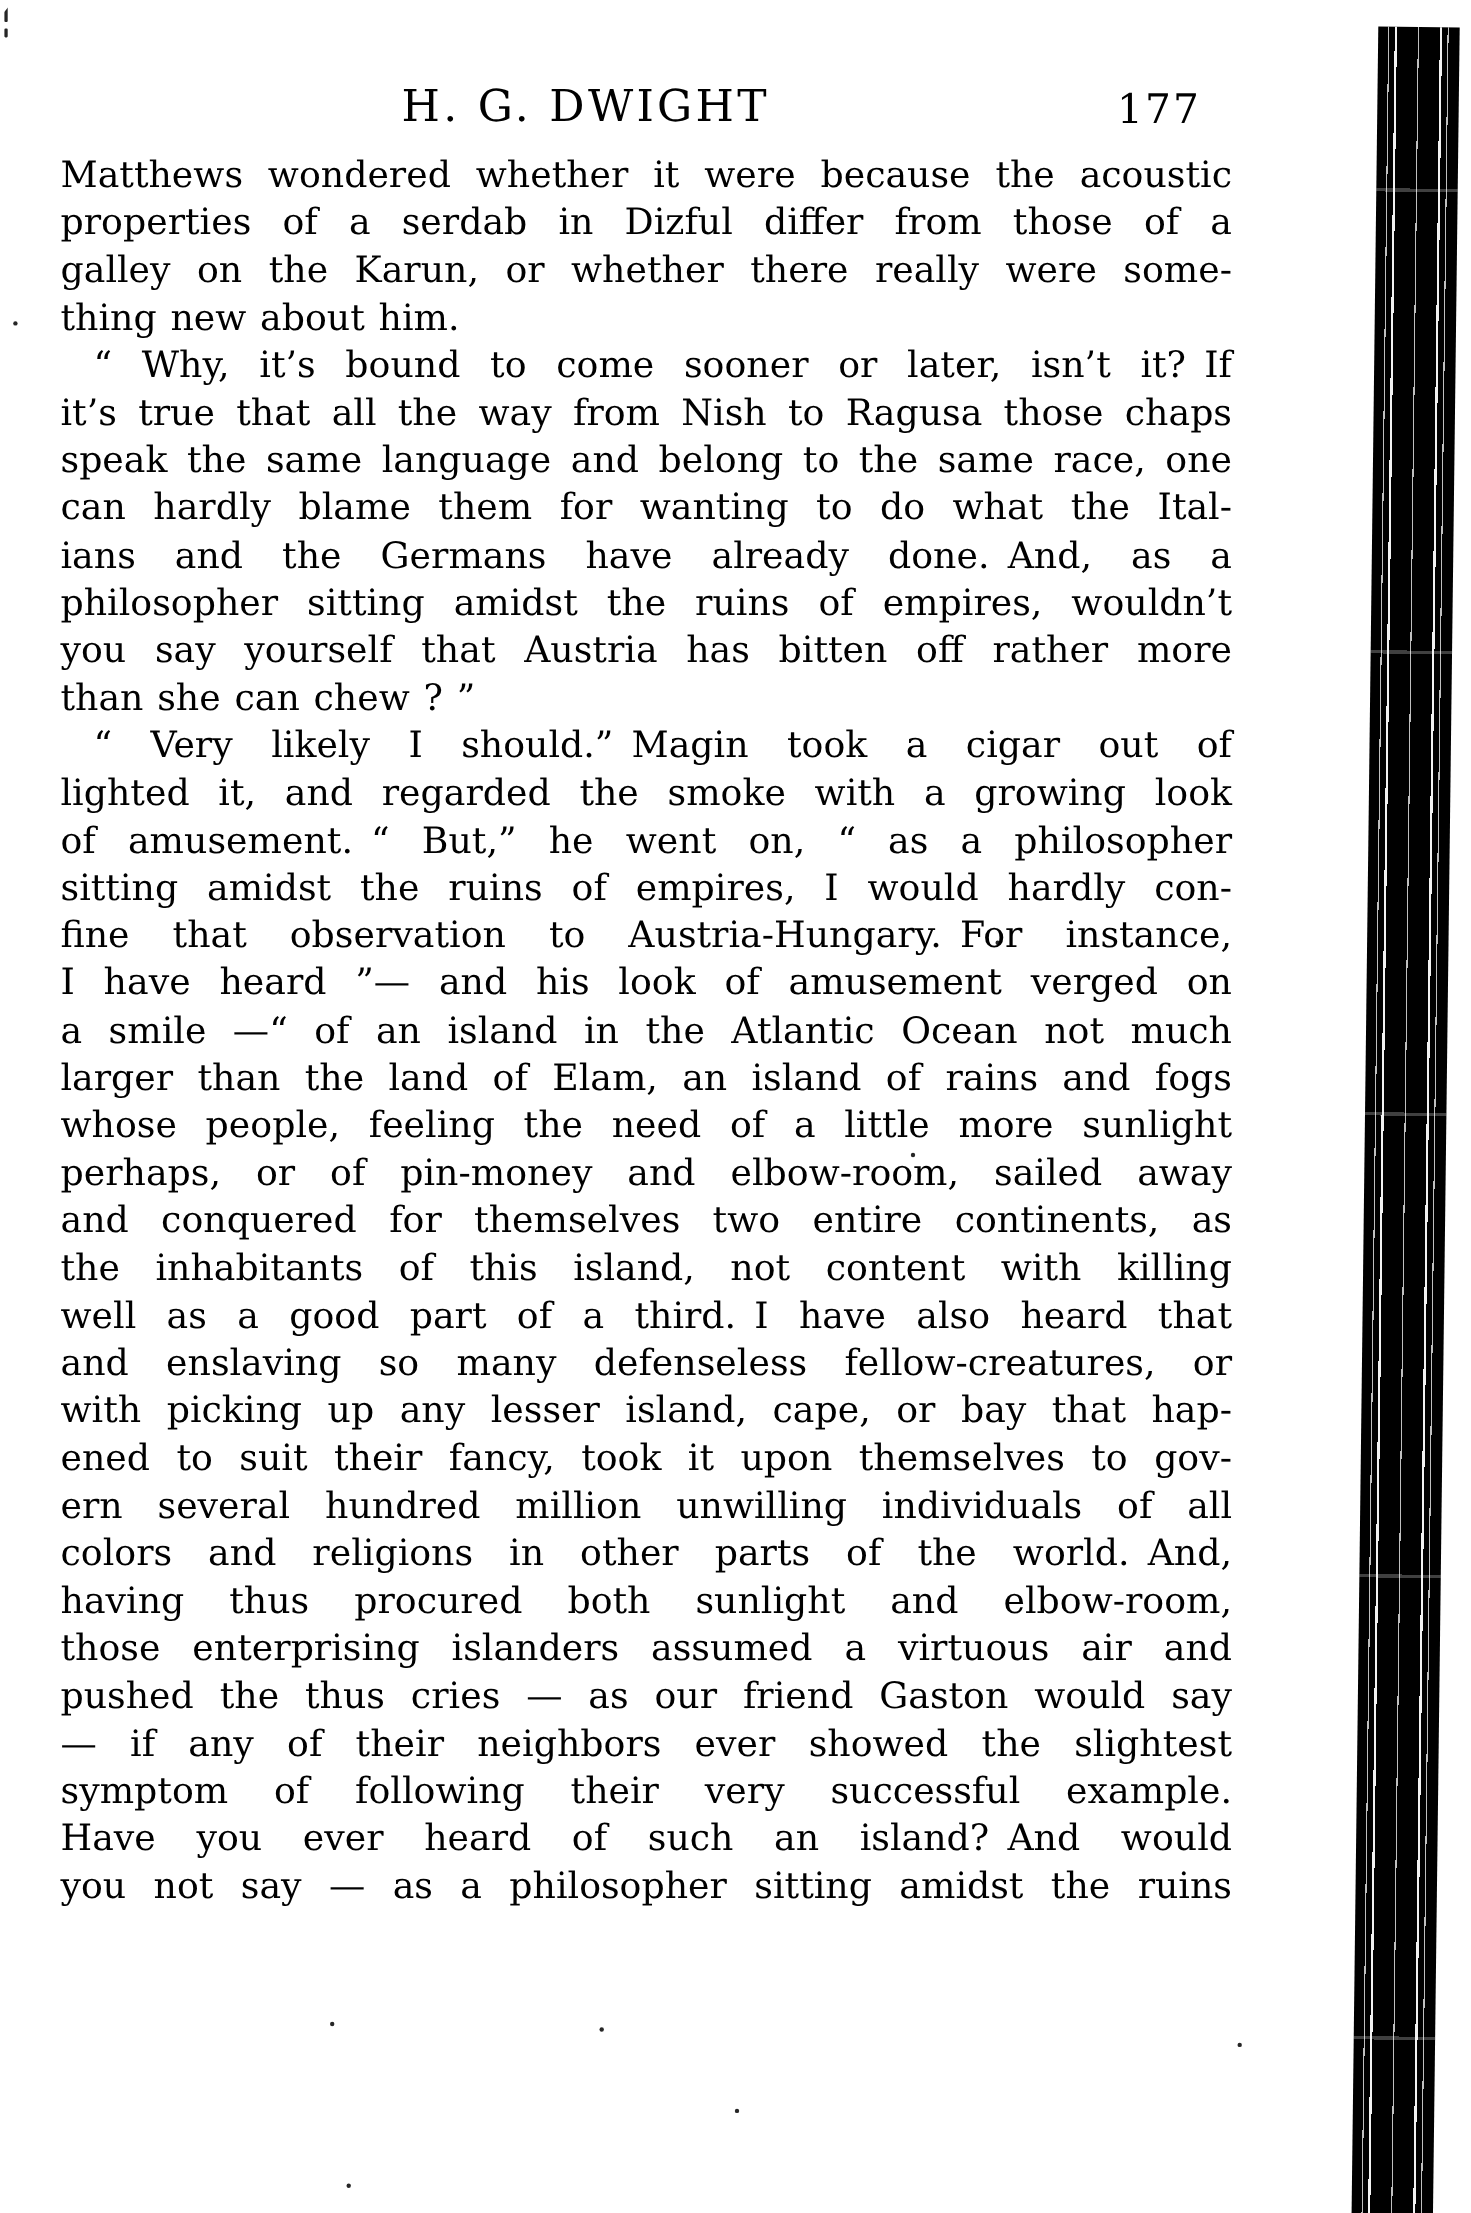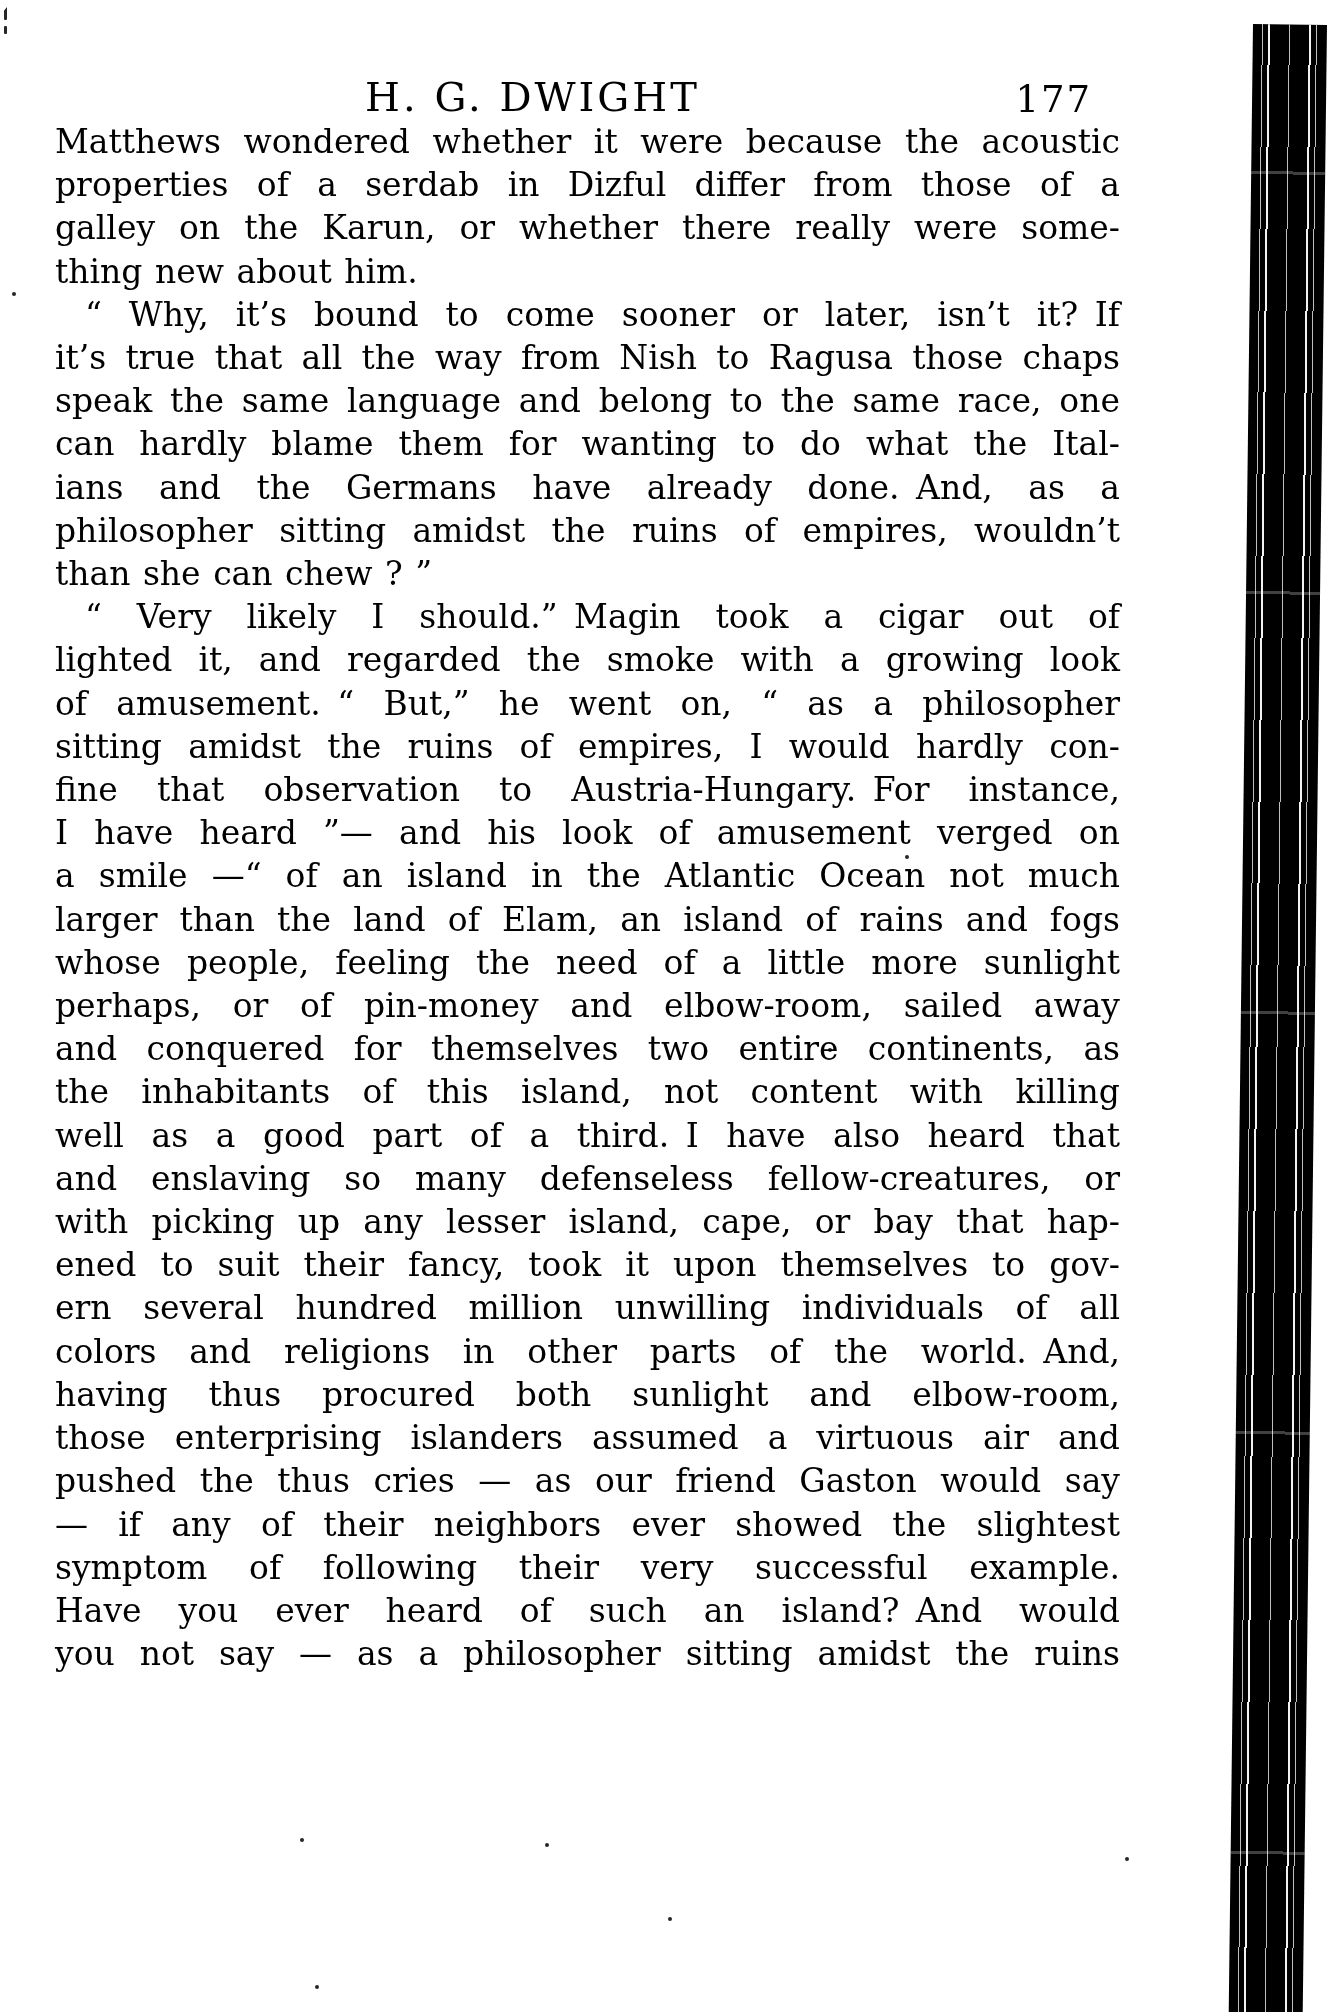--- a/index.html
+++ b/index.html
@@ -37,21 +37,21 @@
   .page-number {
     position: absolute;
     right: 28px;
     top: 4px;
     font-size: 37px;
     letter-spacing: 2px;
   }
   
   .body-text {
     position: absolute;
-    top: 120px;
+    top: 137px;
     left: 55px;
     width: 1065px;
     font-size: 33px;
     line-height: 43.2px;
     word-spacing: 2px;
   }
   .line {
     margin: 0;
     text-align: justify;
     text-align-last: justify;
@@ -118,20 +118,21 @@
       <p class="line"><span>Matthews wondered whether it were because the acoustic</span></p>
       <p class="line"><span>properties of a </span><span class="it">serdab</span><span> in Dizful differ from those of a</span></p>
       <p class="line"><span>galley on the Karun, or whether there really were some-</span></p>
       <p class="line short"><span>thing new about him.</span></p>
       <p class="line indent"><span>“ Why, it’s bound to come sooner or later, isn’t it? If</span></p>
       <p class="line"><span>it’s true that all the way from Nish to Ragusa those chaps</span></p>
       <p class="line"><span>speak the same language and belong to the same race, one</span></p>
       <p class="line"><span>can hardly blame them for wanting to do what the Ital-</span></p>
       <p class="line"><span>ians and the Germans have already done. And, as a</span></p>
       <p class="line"><span>philosopher sitting amidst the ruins of empires, wouldn’t</span></p>
+      <p class="line"><span>you say yourself that Austria has bitten off rather more</span></p>
       <p class="line short"><span>than she can chew ? ”</span></p>
       <p class="line indent"><span>“ Very likely I should.” Magin took a cigar out of</span></p>
       <p class="line"><span>lighted it, and regarded the smoke with a growing look</span></p>
       <p class="line"><span>of amusement. “ But,” he went on, “ as a philosopher</span></p>
       <p class="line"><span>sitting amidst the ruins of empires, I would hardly con-</span></p>
       <p class="line"><span>fine that observation to Austria-Hungary. For instance,</span></p>
       <p class="line"><span>I have heard ”— and his look of amusement verged on</span></p>
       <p class="line"><span>a smile —“ of an island in the Atlantic Ocean not much</span></p>
       <p class="line"><span>larger than the land of Elam, an island of rains and fogs</span></p>
       <p class="line"><span>whose people, feeling the need of a little more sunlight</span></p>

